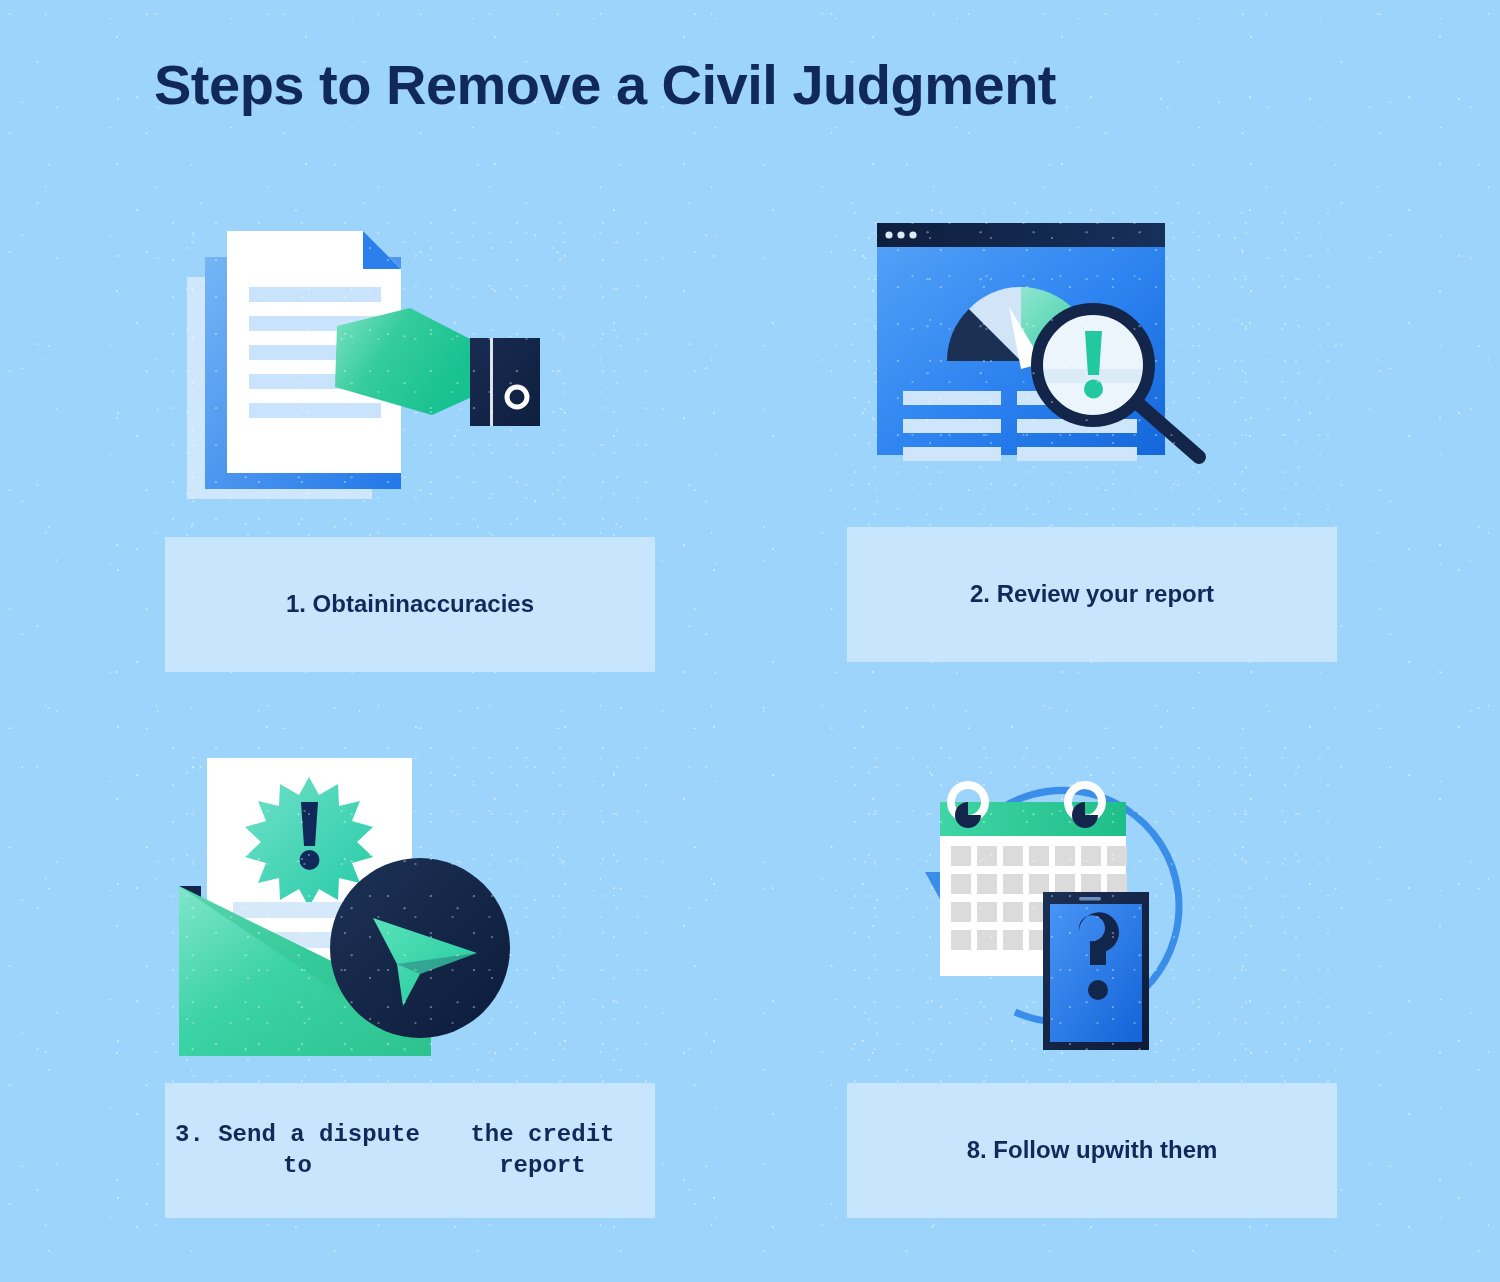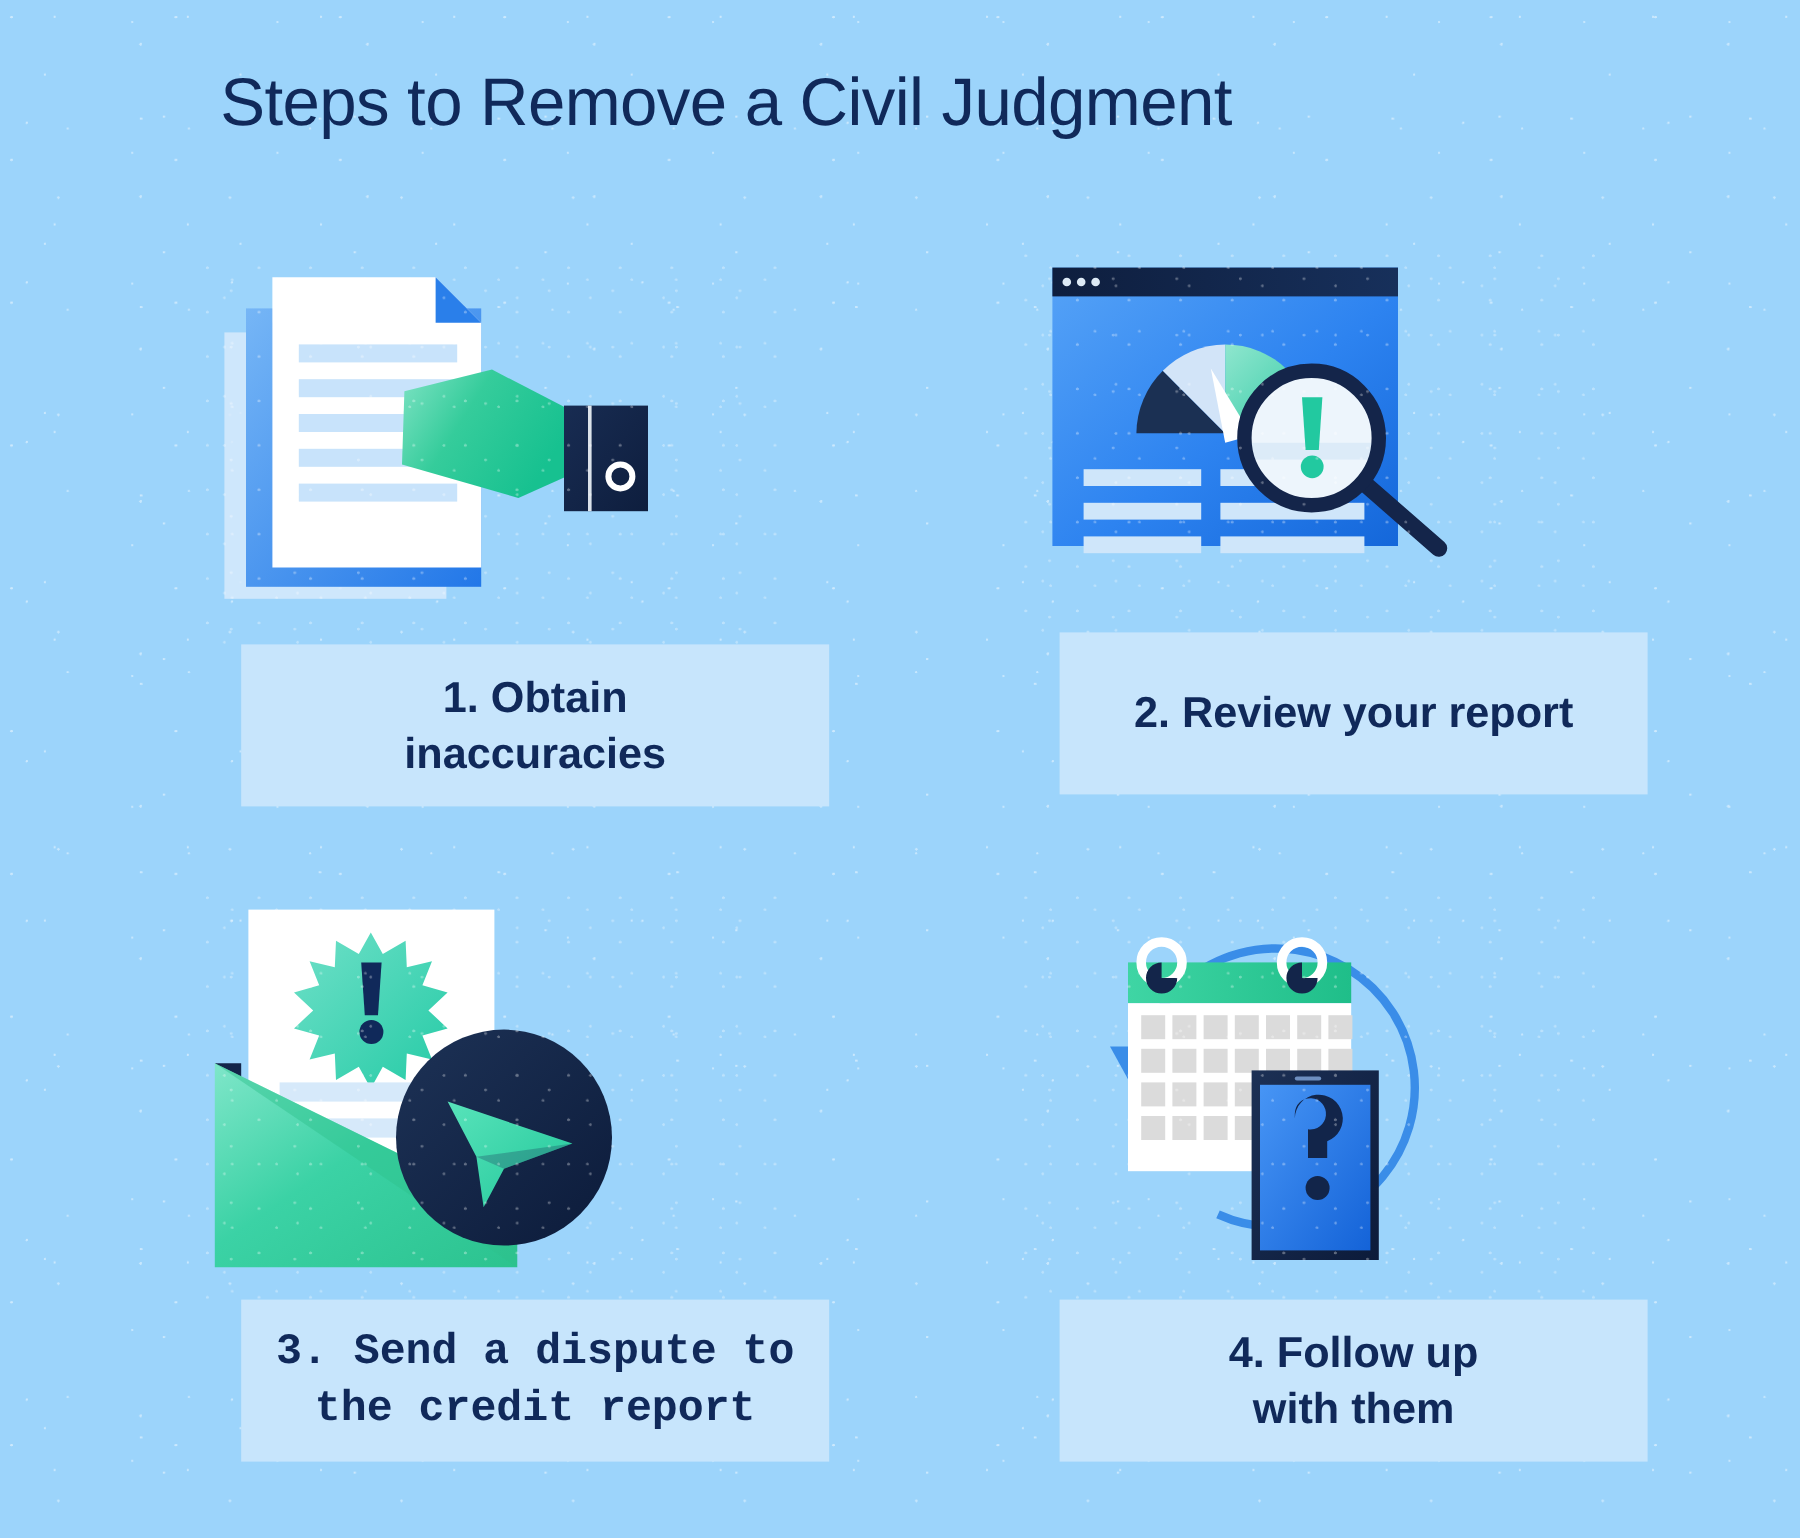--- a/index.html
+++ b/index.html
@@ -47,21 +47,21 @@
 
   
   #title {
     position: absolute;
     left: 0;
     top: 52px;
     width: 1210px;
     text-align: center;
     color: #10295A;
     font-size: 56px;
-    font-weight: normal;
+    font-weight: bold;
     line-height: 1.19;
     letter-spacing: -0.5px;
     z-index: 5;
   }
   #title .tl { display: block; }
 
   
   .step {
     position: absolute;
     z-index: 4;
@@ -77,29 +77,28 @@
     height: 322px;
   }
   #step-3 .art, #step-4 .art { height: 343px; }
 
   .caption {
     position: relative;
     width: 490px;
     height: 135px;
     background: #C7E5FC;
     color: #10295A;
-    font-size: 36px;
+    font-size: 24px;
     font-weight: bold;
     line-height: 1.28;
     text-align: center;
     display: flex;
-    flex-direction: column;
+    flex-direction: row;
     align-items: center;
     justify-content: center;
-    margin-left: 36px;
   }
   .caption .cl { display: block; }
 
   svg { display: block; }
 
   
   .art-grain {
     position: absolute;
     inset: 0;
     pointer-events: none;
@@ -368,18 +367,18 @@
           <g fill="#12254A">
             <path d="M232 192 a20 20 0 1 1 27 19 v14 h-16 v-24 a13 13 0 1 0 -11 -13 Z"></path>
             <circle cx="251" cy="250" r="10"></circle>
           </g>
         </g>
       </svg>
       <div class="art-grain"></div>
     </div>
 
     <div class="caption">
-      <span class="cl">4. Follow up</span>
+      <span class="cl">8. Follow up</span>
       <span class="cl">with them</span>
     </div>
   </div>
 
 </div>
 
 </body></html>

